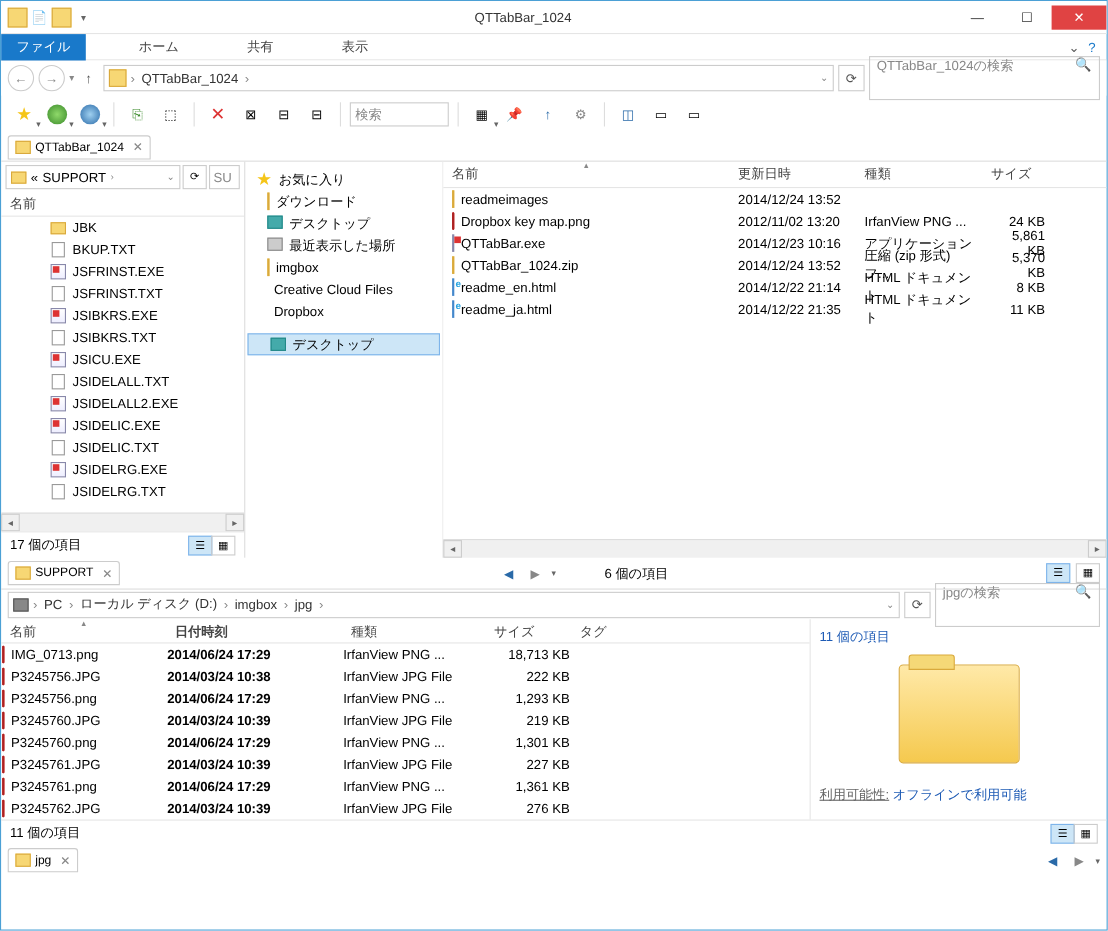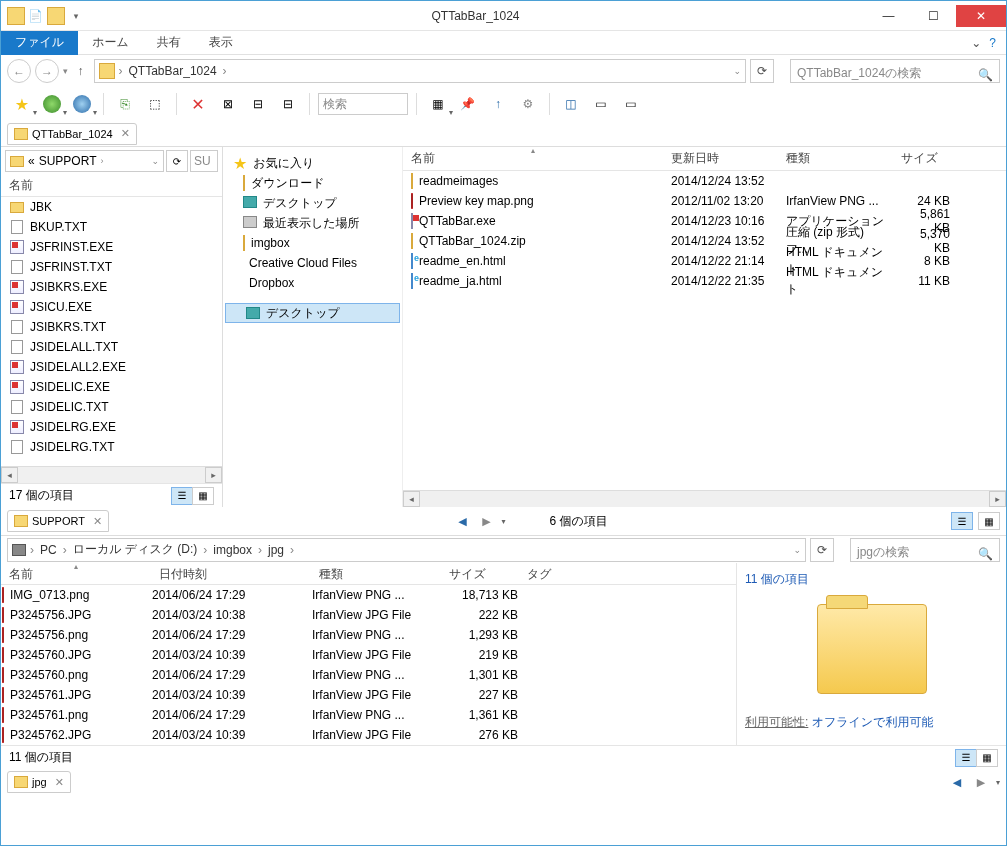--- a/index.html
+++ b/index.html
@@ -10,32 +10,32 @@
 .titlebar-icons { display: flex; gap: 2px; padding-left: 6px; }
 .titlebar-icons span { width: 18px; height: 18px; display: inline-flex; align-items: center; justify-content: center; }
 .titlebar-title { flex: 1; text-align: center; color: #333; }
 .win-controls { display: flex; }
 .win-btn { width: 45px; height: 22px; display: flex; align-items: center; justify-content: center; color: #333; }
 .win-close { background: #e04343; color: #fff; width: 50px; }
 
 
 .ribbon-tabs { height: 24px; display: flex; align-items: center; border-bottom: 1px solid #e1e1e1; }
 .ribbon-file { background: #1979ca; color: #fff; padding: 0 14px; height: 24px; display: flex; align-items: center; }
-.ribbon-tab { padding: 0 14px; height: 24px; display: flex; align-items: center; color: #444; }
+.ribbon-tab { padding: 0 14px; height: 24px; display: flex; align-items: center; color: #444; margin-left: 34px; }
 .ribbon-right { margin-left: auto; padding-right: 10px; display: flex; gap: 8px; color: #555; }
 
 
 .addr-row { height: 32px; display: flex; align-items: center; gap: 4px; padding: 2px 6px; background: #fff; }
 .nav-btn { width: 24px; height: 24px; border: 1px solid #ccc; border-radius: 50%; display: flex; align-items: center; justify-content: center; color: #888; }
 .addr-box { flex: 1; height: 24px; border: 1px solid #ccc; display: flex; align-items: center; padding: 0 4px; gap: 4px; }
 .addr-box .fold-ico { width: 16px; height: 16px; background: #f7d774; border: 1px solid #d9a93c; }
 .addr-crumb { color: #333; padding: 0 2px; }
 .addr-sep { color: #888; }
 .refresh-btn { width: 24px; height: 24px; border: 1px solid #ccc; display: flex; align-items: center; justify-content: center; color: #555; }
-.search-box { width: 210px; height: 24px; border: 1px solid #ccc; display: flex; align-items: flex-end; padding: 0 6px; color: #888; position: relative; margin-left: 12px; }
+.search-box { width: 210px; height: 40px; border: 1px solid #ccc; display: flex; align-items: flex-start; padding: 0 6px; color: #888; position: relative; }
 .search-box .mag { margin-left: auto; color: #888; }
 
 
 .toolbar { height: 34px; display: flex; align-items: center; gap: 4px; padding: 2px 8px; }
 .tb-btn { width: 26px; height: 26px; display: flex; align-items: center; justify-content: center; position: relative; }
 .tb-btn.drop::after { content: '▾'; font-size: 8px; color: #666; position: absolute; right: -2px; bottom: 0; }
 .tb-sep { width: 1px; height: 22px; background: #ddd; margin: 0 4px; }
 .tb-search { width: 90px; height: 22px; border: 1px solid #ccc; padding: 0 4px; color: #888; display: flex; align-items: center; }
 
 
@@ -46,21 +46,21 @@
 
 
 .main-split { display: flex; height: 360px; }
 .left-pane { width: 222px; border-right: 1px solid #ddd; display: flex; flex-direction: column; }
 .left-addr { height: 28px; display: flex; align-items: center; gap: 2px; padding: 2px 4px; }
 .left-addr .abox { flex: 1; border: 1px solid #ccc; height: 22px; display: flex; align-items: center; padding: 0 4px; gap: 4px; }
 .left-addr .sbtn { width: 22px; height: 22px; border: 1px solid #ccc; display: flex; align-items: center; justify-content: center; font-size: 10px; }
 .left-addr .sbox { width: 28px; height: 22px; border: 1px solid #ccc; padding: 0 3px; color: #888; overflow: hidden; display: flex; align-items: center; }
 .col-header { height: 22px; border-bottom: 1px solid #e5e5e5; display: flex; align-items: center; padding: 0 8px; color: #444; }
 .file-list { flex: 1; overflow: hidden; }
-.file-row { height: 20px; display: flex; align-items: center; padding: 0 8px; gap: 5px; }
+.file-row { height: 20px; display: flex; align-items: center; padding: 0 8px; gap: 5px; margin-left: 36px; }
 .file-row .ico { width: 16px; height: 16px; display: flex; align-items: center; justify-content: center; font-size: 10px; }
 .ico-fold { background: #f7d774; border: 1px solid #d9a93c; width: 14px; height: 11px; }
 .ico-txt { background: #fff; border: 1px solid #999; width: 12px; height: 14px; position: relative; }
 .ico-exe { background: linear-gradient(#fff,#eef); border: 1px solid #88a; width: 14px; height: 14px; }
 .ico-exe.red::before { content:''; position:absolute; width:6px; height:6px; background:#d33; top:1px; left:1px; }
 .ico-img { width: 14px; height: 12px; background: #e33; border: 1px solid #a22; border-radius: 2px; }
 .ico-html { width: 14px; height: 14px; background: #fff; border: 1px solid #48c; position: relative; }
 .ico-html::before { content:'e'; color:#27a3e0; font-size:9px; position:absolute; top:-1px; left:2px; font-weight:bold; }
 .ico-zip { width: 14px; height: 12px; background: #f7d774; border: 1px solid #d9a93c; position: relative; }
 .ico-cc { width:14px; height:14px; border-radius:50%; background:#da1f26; }
@@ -113,21 +113,21 @@
 
 .bot-status { height: 24px; display:flex; align-items:center; padding:0 8px; border-top:1px solid #e5e5e5; }
 .bot-tab-row { height: 26px; display:flex; align-items:center; padding:0 6px; gap:6px; }
 
 .col-name { width: 260px; }
 .col-date { width: 115px; }
 .col-type { width: 115px; }
 .col-size { width: 65px; text-align: right; }
 
 .bcol-name { width: 150px; }
-.bcol-date { width: 160px; }
+.bcol-date { width: 160px; font-weight: bold; }
 .bcol-type { width: 130px; }
 .bcol-size { width: 78px; text-align: right; }
 .bcol-tag { width: 60px; }
 .globe { width:18px; height:18px; border-radius:50%; background: radial-gradient(#8fd96a,#3a8a2a); display:inline-block; }
 .star-ico { color:#f5c518; font-size:16px; }
 </style>
 </head>
 <body>
 
 <div class="titlebar">
@@ -265,29 +265,29 @@
           <span>JSFRINST.TXT</span>
         </div>
         <div class="file-row">
           <span class="ico">
             <span class="ico-exe red" style="position:relative"></span>
           </span>
           <span>JSIBKRS.EXE</span>
         </div>
         <div class="file-row">
           <span class="ico">
+            <span class="ico-txt"></span>
+          </span>
+          <span>JSIBKRS.TXT</span>
+        </div>
+        <div class="file-row">
+          <span class="ico">
             <span class="ico-exe red" style="position:relative"></span>
           </span>
           <span>JSICU.EXE</span>
-        </div>
-        <div class="file-row">
-          <span class="ico">
-            <span class="ico-txt"></span>
-          </span>
-          <span>JSIBKRS.TXT</span>
         </div>
         <div class="file-row">
           <span class="ico">
             <span class="ico-txt"></span>
           </span>
           <span>JSIDELALL.TXT</span>
         </div>
         <div class="file-row">
           <span class="ico">
             <span class="ico-exe red" style="position:relative"></span>
@@ -383,21 +383,21 @@
     <div class="col-name" style="display:flex;gap:6px;align-items:center">
               <span><span class="ico-fold"></span></span>
               <span>readmeimages</span>
             </div>
     <div class="col-date">2014/12/24 13:52</div>
     <div class="col-size"></div>
   </div>
           <div class="mf-row">
     <div class="col-name" style="display:flex;gap:6px;align-items:center">
               <span><span class="ico-img"></span></span>
-              <span>Preview key map.png</span>
+              <span>Dropbox key map.png</span>
             </div>
     <div class="col-date">2012/11/02 13:20</div>
     <div class="col-type">IrfanView PNG ...</div>
     <div class="col-size">24 KB</div>
   </div>
           <div class="mf-row">
     <div class="col-name" style="display:flex;gap:6px;align-items:center">
               <span><span class="ico-exe red" style="position:relative"></span></span>
               <span>QTTabBar.exe</span>
             </div>

